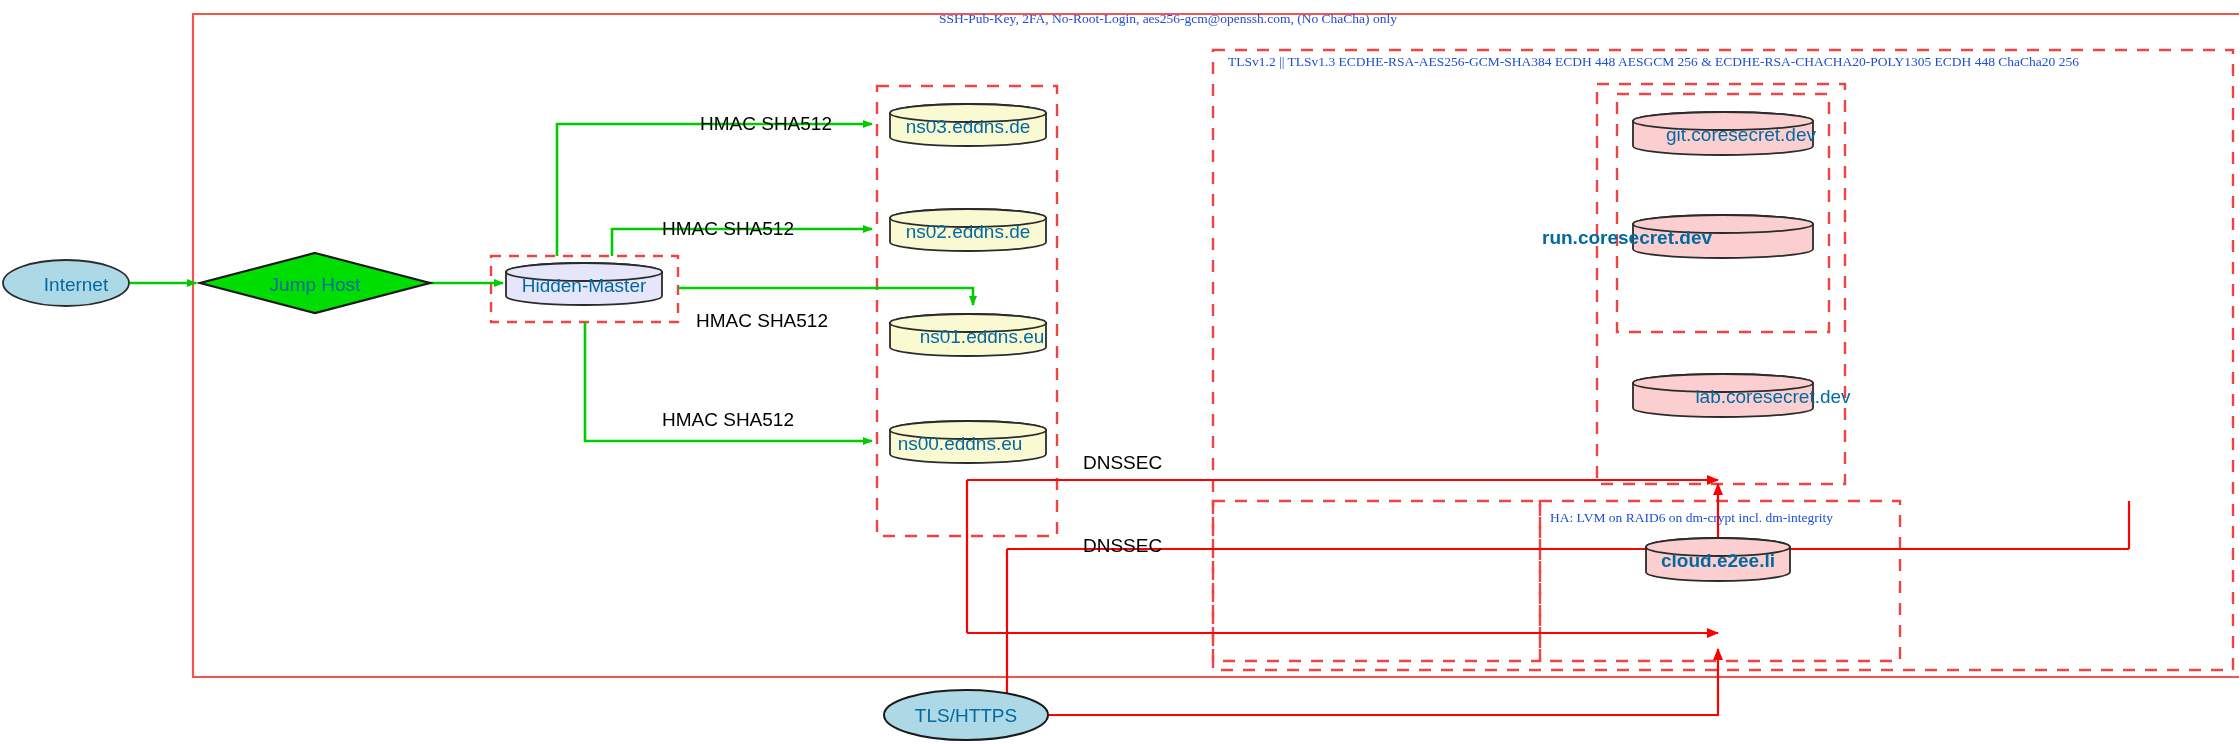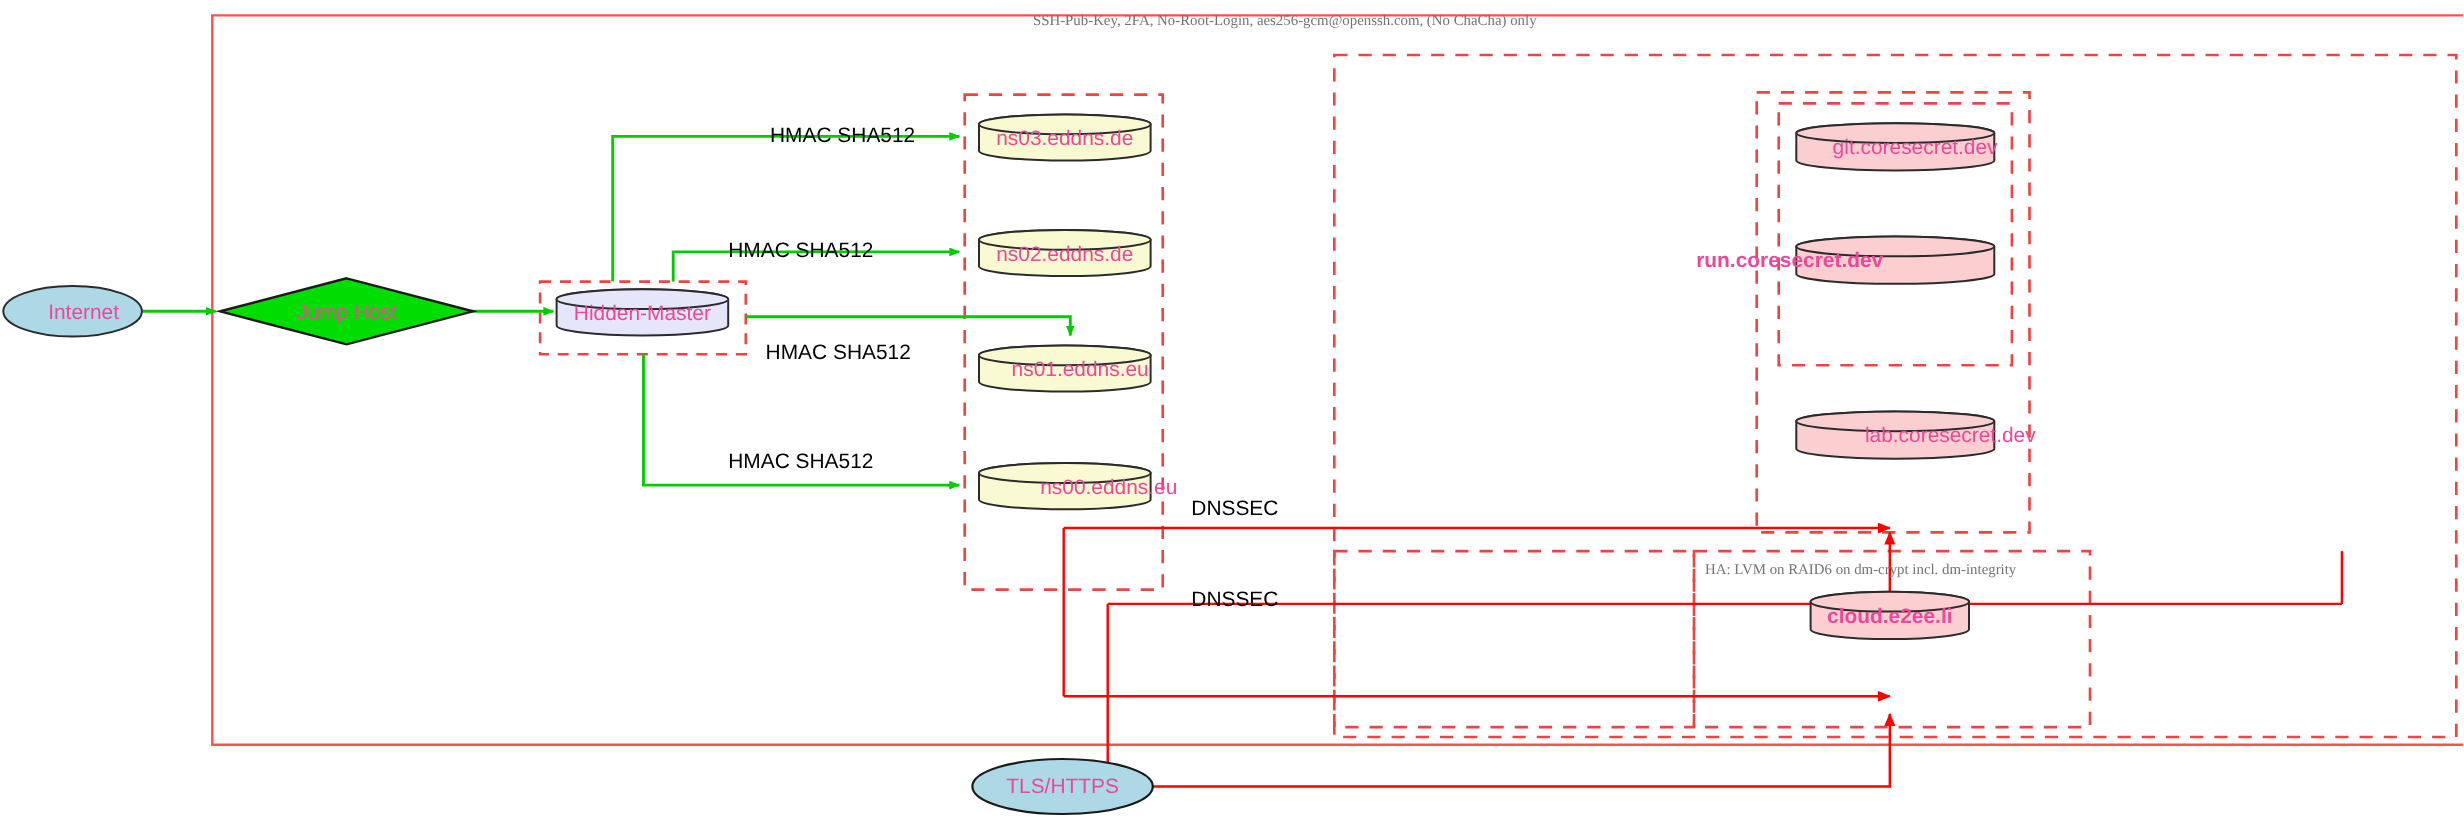--- a/index.html
+++ b/index.html
@@ -19,37 +19,37 @@
     position: absolute;
     left: 0;
     top: 0;
     width: 2240px;
     height: 744px;
   }
   .node-label {
     position: absolute;
     font-family: "Liberation Sans", sans-serif;
     font-size: 19px;
-    color: #ec4899;
+    color: #0369a1;
     white-space: nowrap;
     text-align: center;
     pointer-events: none;
   }
   .edge-label {
     position: absolute;
     font-family: Liberation Sans, sans-serif;
     font-size: 19px;
     color: #000000;
     white-space: nowrap;
   }
   .cluster-label {
     position: absolute;
     font-family: "Liberation Serif", serif;
     font-size: 13.5px;
-    color: #737373;
+    color: #1d4ed8;
     white-space: nowrap;
   }
 </style>
 </head>
 <body>
 
 <div id="canvas">
 
   <svg id="svg-layer" viewBox="0 0 2240 744" xmlns="http://www.w3.org/2000/svg">
     <defs>
@@ -193,36 +193,37 @@
       <ellipse cx="1718" cy="547" rx="72" ry="9" fill="#fbcfcf" stroke="#2b2b2b" stroke-width="1.8"></ellipse>
     </g>
 
     <g>
       <ellipse cx="966" cy="715" rx="82" ry="25" fill="#add8e6" stroke="#1a1a1a" stroke-width="2"></ellipse>
     </g>
   </svg>
 
   <div class="cluster-label" style="left:939px; top:11px;">SSH-Pub-Key, 2FA, No-Root-Login, aes256-gcm@openssh.com, (No ChaCha) only</div>
 
+  <div class="cluster-label" style="left:1228px; top:54px;">TLSv1.2 || TLSv1.3 ECDHE-RSA-AES256-GCM-SHA384 ECDH 448 AESGCM 256 &amp; ECDHE-RSA-CHACHA20-POLY1305 ECDH 448 ChaCha20 256</div>
 
   <div class="cluster-label" style="left:1550px; top:510px;">HA: LVM on RAID6 on dm-crypt incl. dm-integrity</div>
 
   <div class="node-label" style="left:3px; top:274px; width:146px;">Internet</div>
 
   <div class="node-label" style="left:252px; top:274px; width:126px;">Jump Host</div>
 
   <div class="node-label" style="left:506px; top:275px; width:156px;">Hidden-Master</div>
 
   <div class="node-label" style="left:890px; top:116px; width:156px;">ns03.eddns.de</div>
 
   <div class="node-label" style="left:890px; top:221px; width:156px;">ns02.eddns.de</div>
 
   <div class="node-label" style="left:890px; top:326px; width:184px;">ns01.eddns.eu</div>
 
-  <div class="node-label" style="left:890px; top:433px; width:140px;margin-left:48px;">ns00.eddns.eu</div>
+  <div class="node-label" style="left:890px; top:433px; width:140px;">ns00.eddns.eu</div>
 
   <div class="node-label" style="left:1633px; top:124px; width:216px;">git.coresecret.dev</div>
 
   <div class="node-label" style="left:1542px; top:227px; width:168px;font-weight:bold;">run.coresecret.dev</div>
 
   <div class="node-label" style="left:1683px; top:386px; width:180px;">lab.coresecret.dev</div>
 
   <div class="node-label" style="left:1646px; top:550px; width:144px;font-weight:bold;">cloud.e2ee.li</div>
 
   <div class="node-label" style="left:889px; top:705px; width:154px;">TLS/HTTPS</div>

